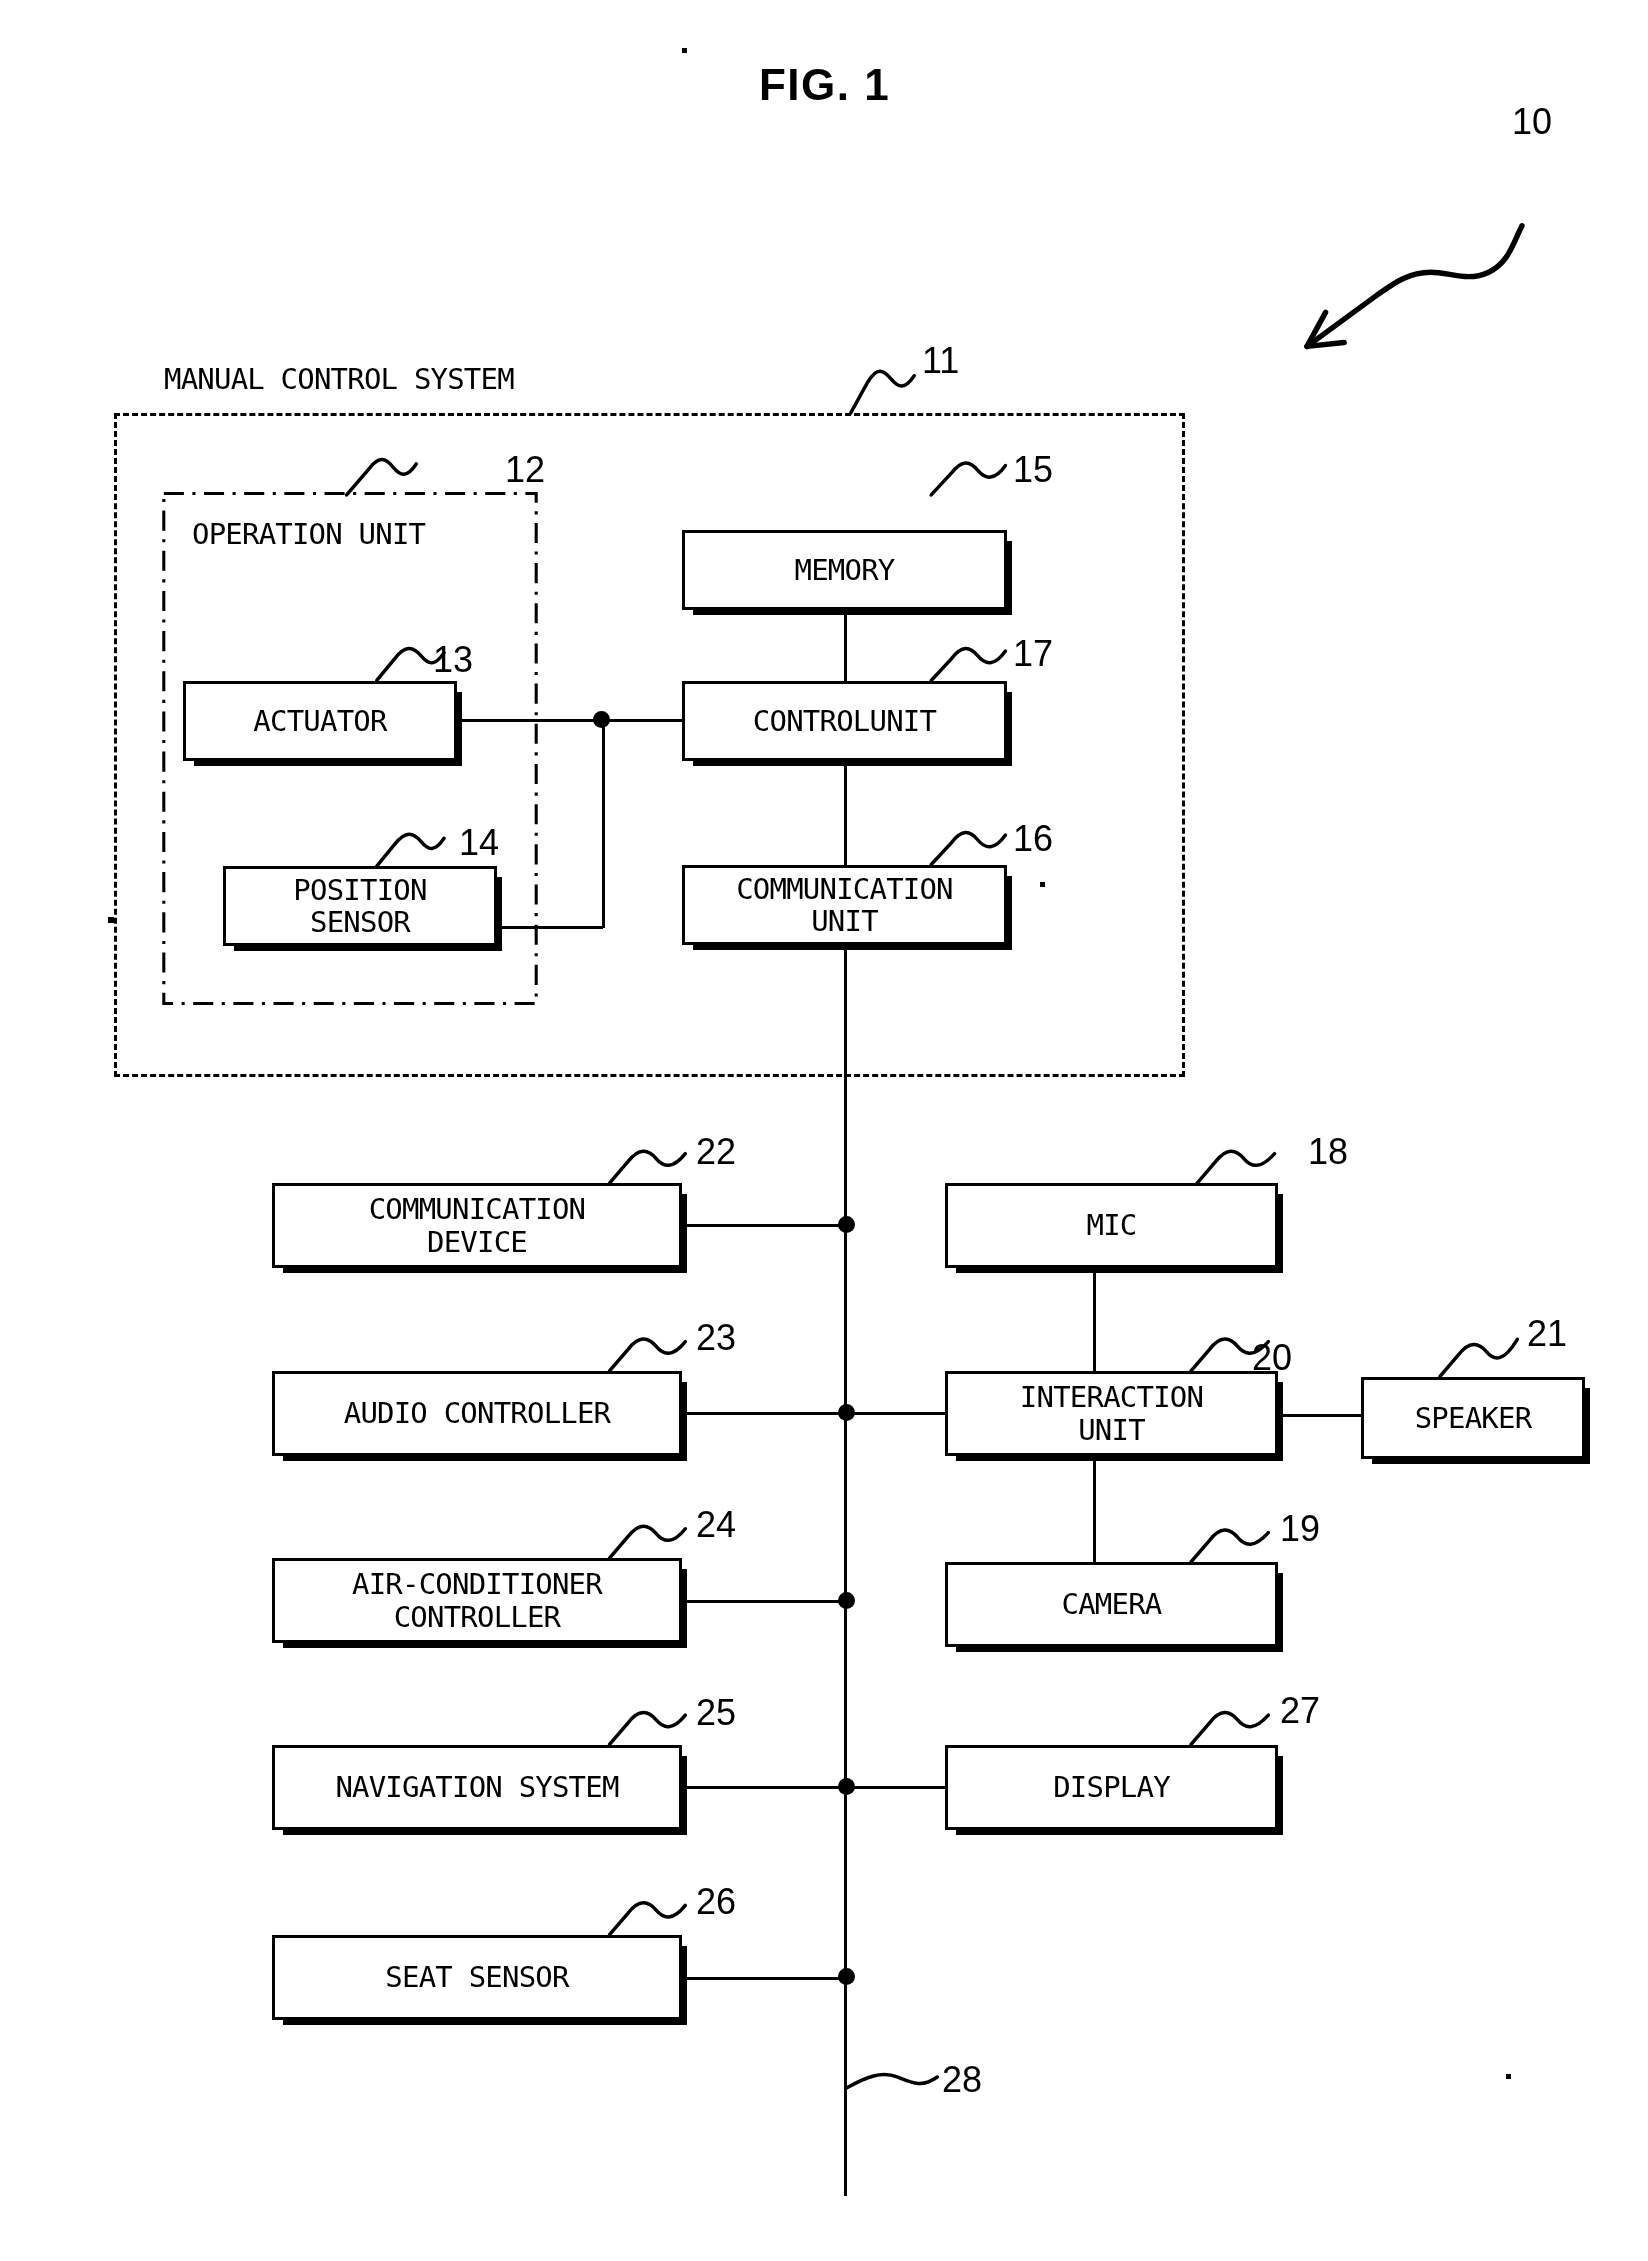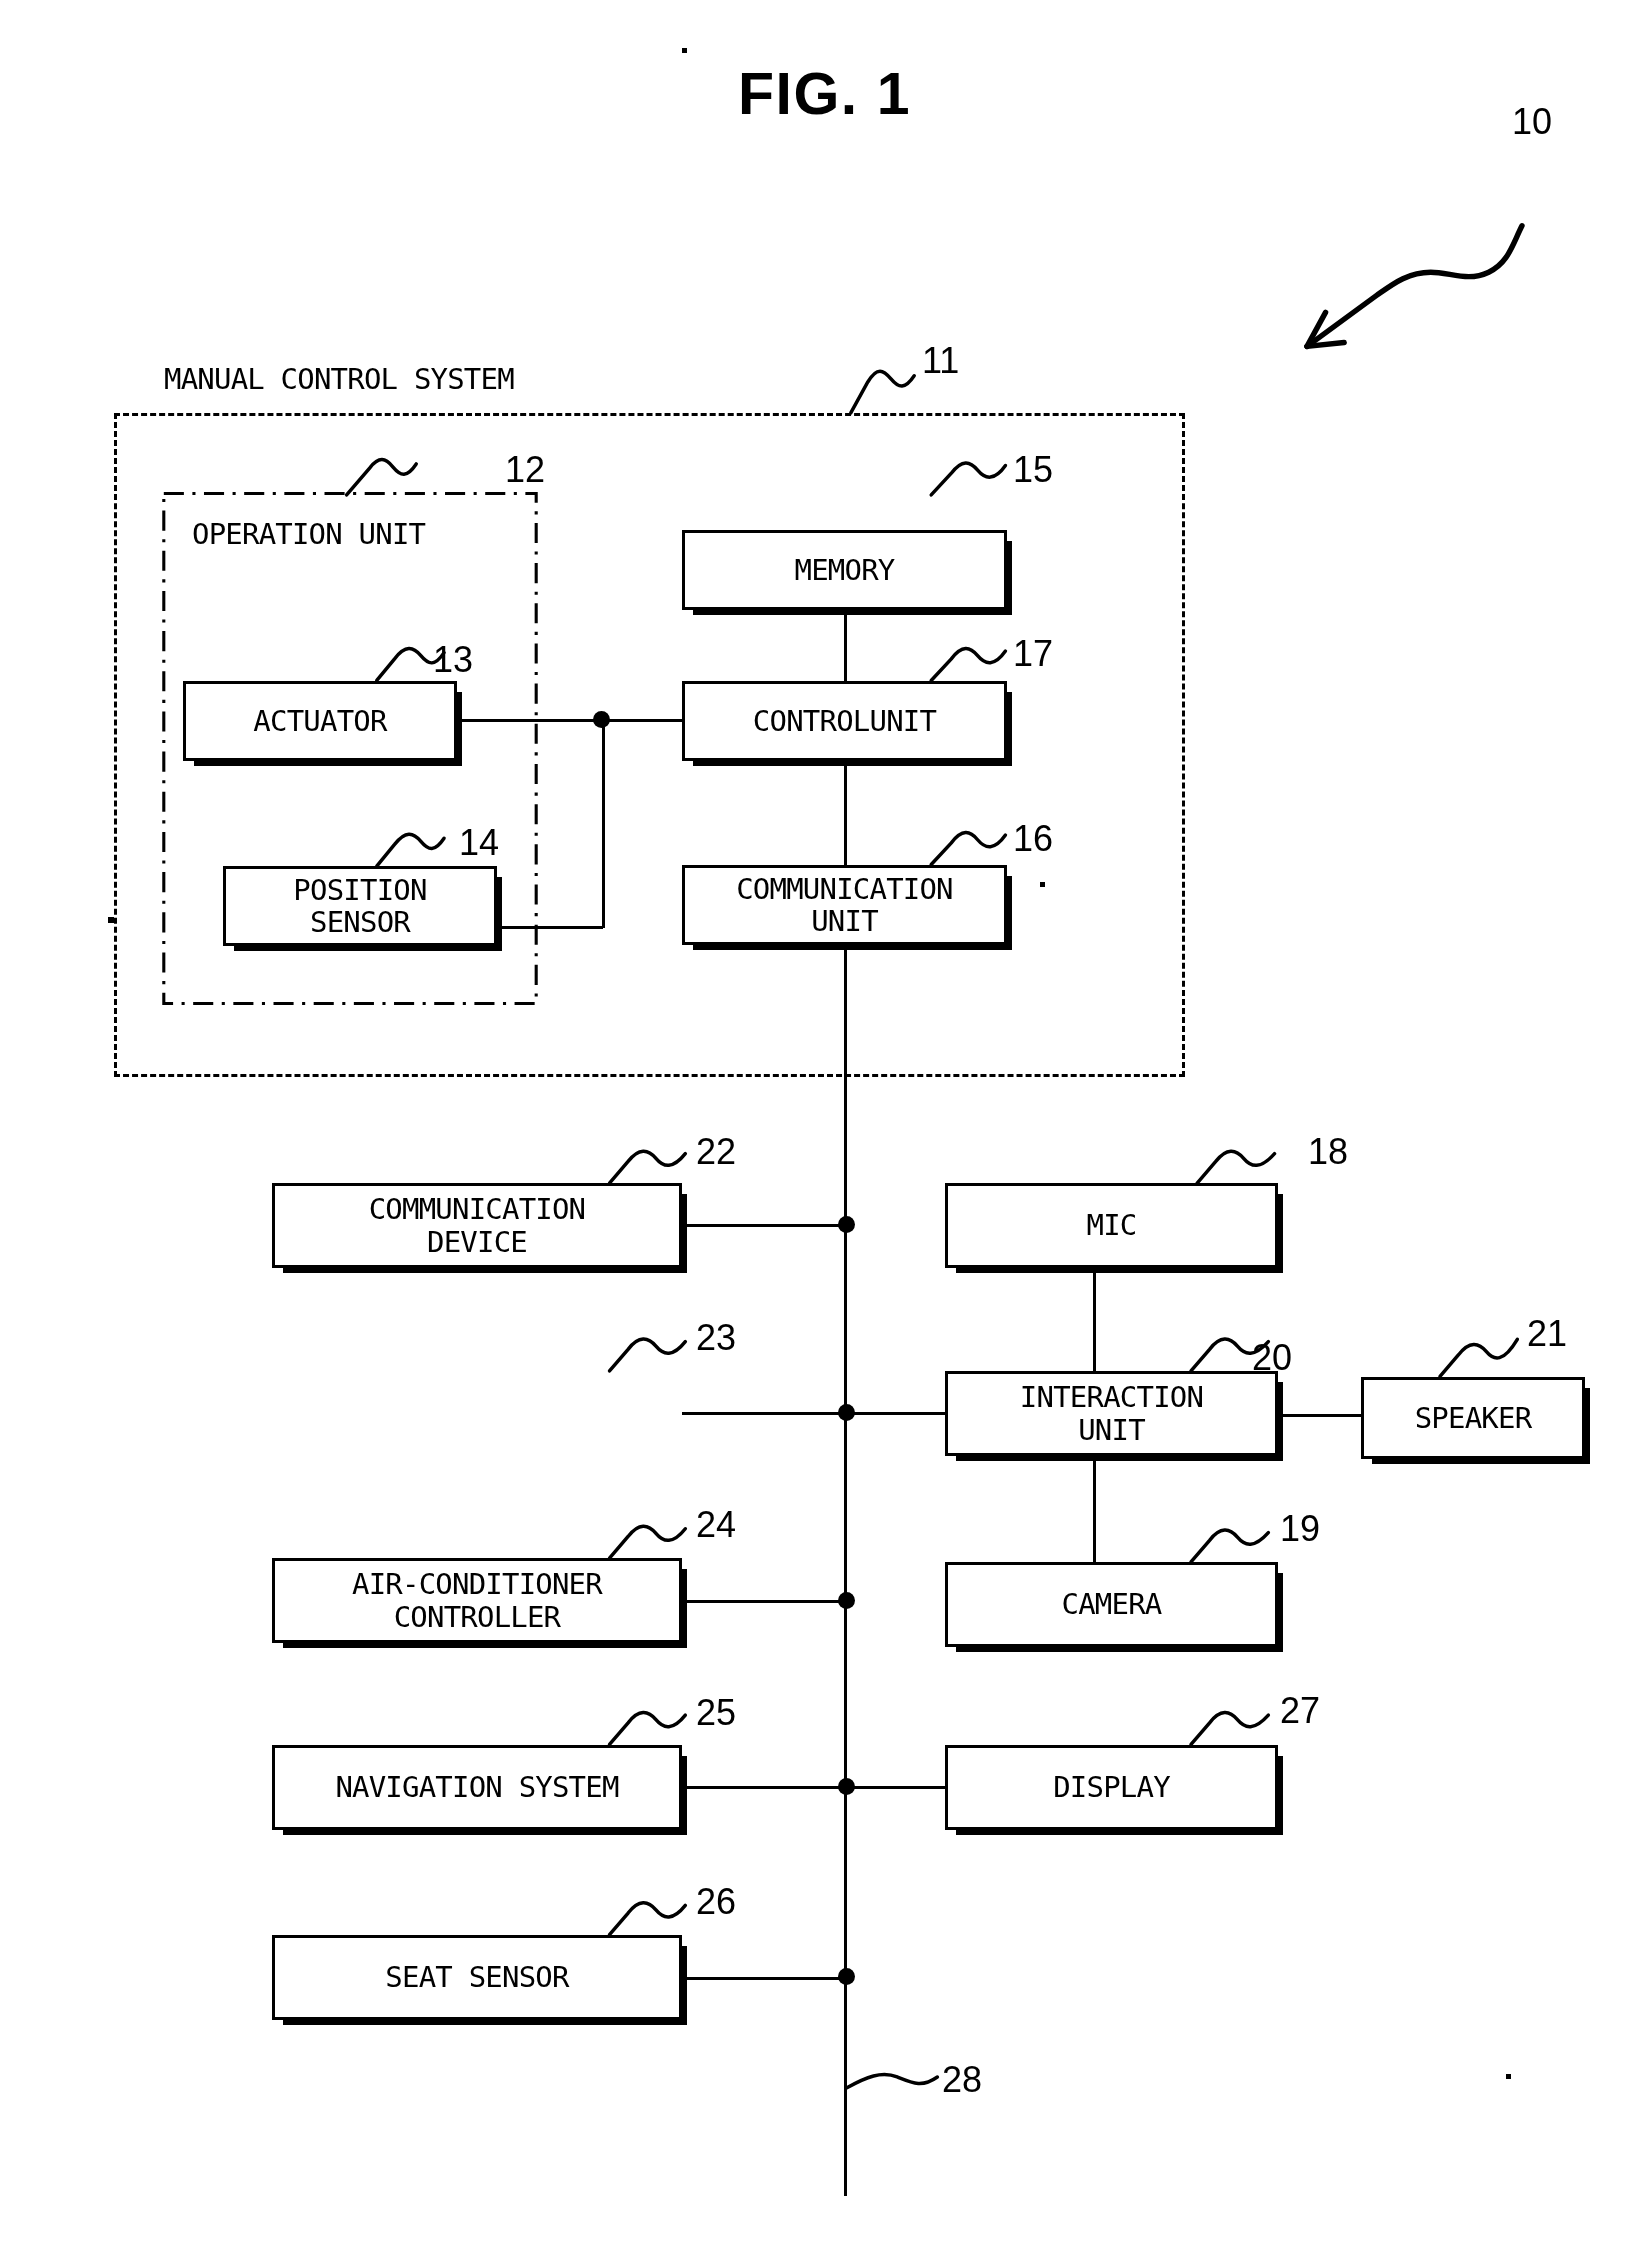--- a/index.html
+++ b/index.html
@@ -17,21 +17,21 @@
     overflow: hidden;
   }
 
   
   .fig-title {
     position: absolute;
     left: 0;
     top: 60px;
     width: 1649px;
     text-align: center;
-    font-size: 59px;
+    font-size: 44px;
     font-weight: bold;
     letter-spacing: 1.5px;
     font-family: "Liberation Sans", sans-serif;
   }
 
   
   .box {
     position: absolute;
     box-sizing: border-box;
     border: 3.9px solid #000;
@@ -194,20 +194,23 @@
     <span>UNIT</span>
   </div>
   <div class="ref-num" style="left:1013px; top:818px;">16</div>
 
   <div class="box" style="left:272px; top:1183px; width:410px; height:85px; flex-direction:column;">
     <span>COMMUNICATION</span>
     <span>DEVICE</span>
   </div>
   <div class="ref-num" style="left:696px; top:1131px;">22</div>
 
+  <div class="box" style="left:272px; top:1371px; width:410px; height:85px;">
+    <span>AUDIO CONTROLLER</span>
+  </div>
   <div class="ref-num" style="left:696px; top:1317px;">23</div>
 
   <div class="box" style="left:272px; top:1558px; width:410px; height:85px; flex-direction:column;">
     <span>AIR-CONDITIONER</span>
     <span>CONTROLLER</span>
   </div>
   <div class="ref-num" style="left:696px; top:1504px;">24</div>
 
   <div class="box" style="left:272px; top:1745px; width:410px; height:85px;">
     <span>NAVIGATION SYSTEM</span>

